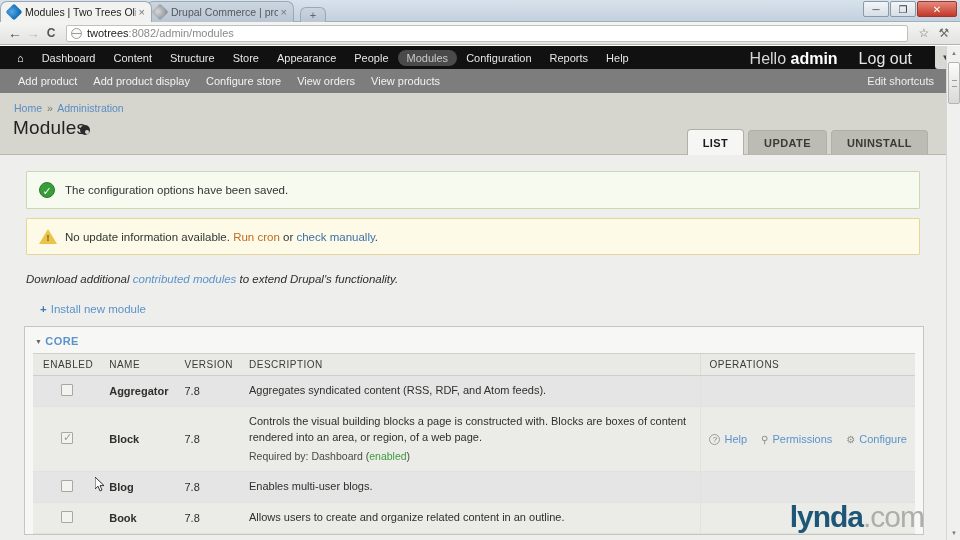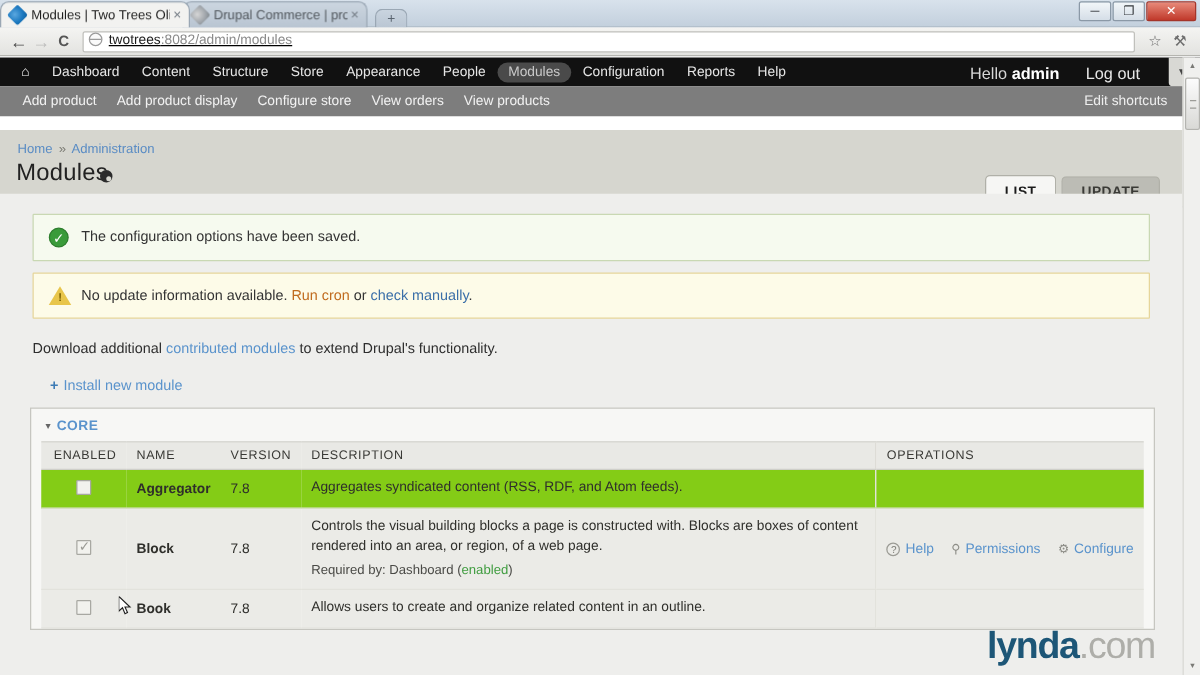--- a/index.html
+++ b/index.html
@@ -57,21 +57,21 @@
     border-bottom: 1px solid #b5b5b0;
     display: flex; align-items: center; padding: 0 6px;
   }
   .navbtn { width: 18px; text-align: center; font-size: 13px; color: #6b6b6b; }
   .navbtn.back { color: #4a4a4a; font-size: 14px; }
   .navbtn.fwd { color: #bdbdbd; font-size: 14px; }
   .navbtn.reload { font-size: 12px; color: #555; font-weight: bold; }
   .omnibox {
     flex: 1 1 auto; height: 17px; margin: 0 6px 0 6px;
     background: #fff; border: 1px solid #c0c0bc; border-radius: 2px;
-    display: flex; align-items: flex-start; padding: 0 4px; font-size: 11px; text-decoration: underline;
+    display: flex; align-items: center; padding: 0 4px; font-size: 11px;
   }
   .globe {
     width: 11px; height: 11px; border: 1px solid #9b9b9b; border-radius: 50%;
     margin-right: 5px; flex: 0 0 11px; background: #fafafa;
     position: relative;
   }
   .globe::after { content: ""; position: absolute; left: 0; top: 4px; width: 9px; height: 1px; background: #9b9b9b; }
   .url-host { color: #1b1b1b; }
   .url-rest { color: #8a8a8a; }
   .tb-icon { width: 20px; text-align: center; color: #6d6d6d; font-size: 12px; }
@@ -81,21 +81,21 @@
     position: absolute; left: 0; top: 46px; width: 960px; height: 23px;
     background: #111; color: #e3e3e3; display: flex; align-items: center;
     font-size: 11px; padding-left: 8px;
   }
   .admin-bar .home-ico { padding: 0 9px; color: #fff; font-size: 11px; }
   .admin-bar a { color: #e6e6e6; text-decoration: none; padding: 3px 9px; display: inline-block; }
   .admin-bar a.active {
     background: #4a4a4a; border-radius: 10px; color: #c9c9c9;
     padding: 2px 9px;
   }
-  .admin-right { position: absolute; right: 26px; top: 0; height: 25px; display: flex; align-items: center; font-size: 13px; }
+  .admin-right { position: absolute; right: 26px; top: 0; height: 25px; display: flex; align-items: center; font-size: 16px; }
   .admin-right .hello { color: #d6d6d6; padding-right: 12px; }
   .admin-right .hello b { color: #fff; }
   .admin-right .logout { color: #e6e6e6; text-decoration: none; padding-right: 22px; }
   .toggle-tab {
     position: absolute; right: 4px; top: 0; width: 21px; height: 23px;
     background: #d8d8d4; color: #444; font-size: 8px;
     display: flex; align-items: center; justify-content: center;
     border-bottom-left-radius: 3px; border-bottom-right-radius: 3px;
   }
 
@@ -103,21 +103,21 @@
   .shortcut-bar {
     position: absolute; left: 0; top: 69px; width: 960px; height: 24px;
     background: #7d7d7d; display: flex; align-items: center;
     font-size: 11px; padding-left: 10px; color: #f0f0f0;
   }
   .shortcut-bar a { color: #f2f2f2; text-decoration: none; padding: 0 8px; }
   .shortcut-bar .edit-sc { position: absolute; right: 26px; color: #efefef; font-size: 11px; }
 
   
   .page-head {
-    position: absolute; left: 0; top: 104px; width: 946px; height: 62px;
+    position: absolute; left: 0; top: 93px; width: 946px; height: 62px;
     background: #d6d6cf;
     border-bottom: 1px solid #b8b8b0;
   }
   .breadcrumb { position: absolute; left: 14px; top: 9px; font-size: 10.5px; }
   .breadcrumb a { color: #5a8cc4; text-decoration: none; }
   .breadcrumb .sep { color: #7a7a72; padding: 0 2px; }
   .page-title {
     position: absolute; left: 13px; top: 24px;
     font-size: 19px; color: #222; font-weight: normal;
     letter-spacing: 0.2px;
@@ -162,21 +162,21 @@
     width: 0; height: 0; border-left: 9px solid transparent; border-right: 9px solid transparent;
     border-bottom: 15px solid #e8c54a; position: relative;
   }
   .warn-tri::after {
     content: "!"; position: absolute; left: -2px; top: 4px; width: 4px;
     font-size: 9px; font-weight: bold; color: #7a6000; line-height: 10px; text-align: center;
   }
   .msg a { color: #3b6fa8; text-decoration: none; }
   .msg a.orange { color: #c06b1e; }
 
-  .para { margin: 16px 26px 0 26px; font-size: 11.5px; color: #2e2e2e; line-height: 1.4; }
+  .para { margin: 16px 26px 0 26px; font-size: 11.5px; color: #2e2e2e; line-height: 1.4; font-style: italic; }
   .para.second { margin-top: 10px; }
   .para a { color: #5a93cc; text-decoration: none; }
 
   .install-link {
     margin: 16px 26px 0 40px; font-size: 11.5px; color: #5a93cc;
   }
   .install-link .plus { color: #3d7bb5; font-weight: bold; margin-right: 4px; }
 
   
   .panel {
@@ -197,21 +197,21 @@
   }
   table.modules th.c-en { width: 60px; padding-left: 10px; }
   table.modules th.c-nm { width: 70px; }
   table.modules th.c-ve { width: 50px; }
   table.modules th.c-de { }
   table.modules th.c-op { width: 200px; border-left: 1px solid #dddcd6; }
   table.modules td {
     padding: 7px 8px; vertical-align: middle; color: #2f2f2b;
     border-bottom: 1px solid #e2e2dc;
   }
-  tr.odd td { background: #84cc16; }
+  tr.odd td { background: #e5e5e5; }
   tr.even td { background: #ebebe7; }
   td.c-en { text-align: center; }
   td.c-nm { font-weight: bold; color: #222; }
   td.c-ve { color: #333; }
   td.c-de { line-height: 1.45; color: #333; margin-top: 37px; }
   td.c-op { border-left: 1px solid #e2e2dc; }
   .chk {
     width: 12px; height: 12px; border: 1px solid #a8a8a2; background: #f2f2ee;
     display: inline-block; position: relative; border-radius: 1px;
   }
@@ -334,20 +334,21 @@
     <div class="breadcrumb">
       <a>Home</a>
       <span class="sep">»</span>
       <a>Administration</a>
     </div>
     <h1 class="page-title">Modules</h1>
     <div class="title-gear"></div>
     <div class="tabs-primary">
       <div class="ptab active">LIST</div>
       <div class="ptab idle">UPDATE</div>
+      <div class="ptab idle">UNINSTALL</div>
     </div>
   </div>
 
   <div class="content">
 
     <div class="msg">
       <span class="icon-wrap">
           <span class="ok-circle">✓</span>
         </span>
       <span>The configuration options have been saved.</span>
@@ -406,20 +407,27 @@
                     <span class="gl">⚲</span>
                     <span>Permissions</span>
                   </span>
                 <span class="op">
                     <span class="gl">⚙</span>
                     <span>Configure</span>
                   </span>
               </div>
             </td>
           </tr>
+          <tr class="odd">
+            <td class="c-en"><span class="chk"></span></td>
+            <td class="c-nm">Blog</td>
+            <td class="c-ve">7.8</td>
+            <td class="c-de">Enables multi-user blogs.</td>
+            <td class="c-op"></td>
+          </tr>
           <tr class="even">
             <td class="c-en"><span class="chk"></span></td>
             <td class="c-nm">Book</td>
             <td class="c-ve">7.8</td>
             <td class="c-de">Allows users to create and organize related content in an outline.</td>
             <td class="c-op"></td>
           </tr>
 
         </tbody>
       </table>

